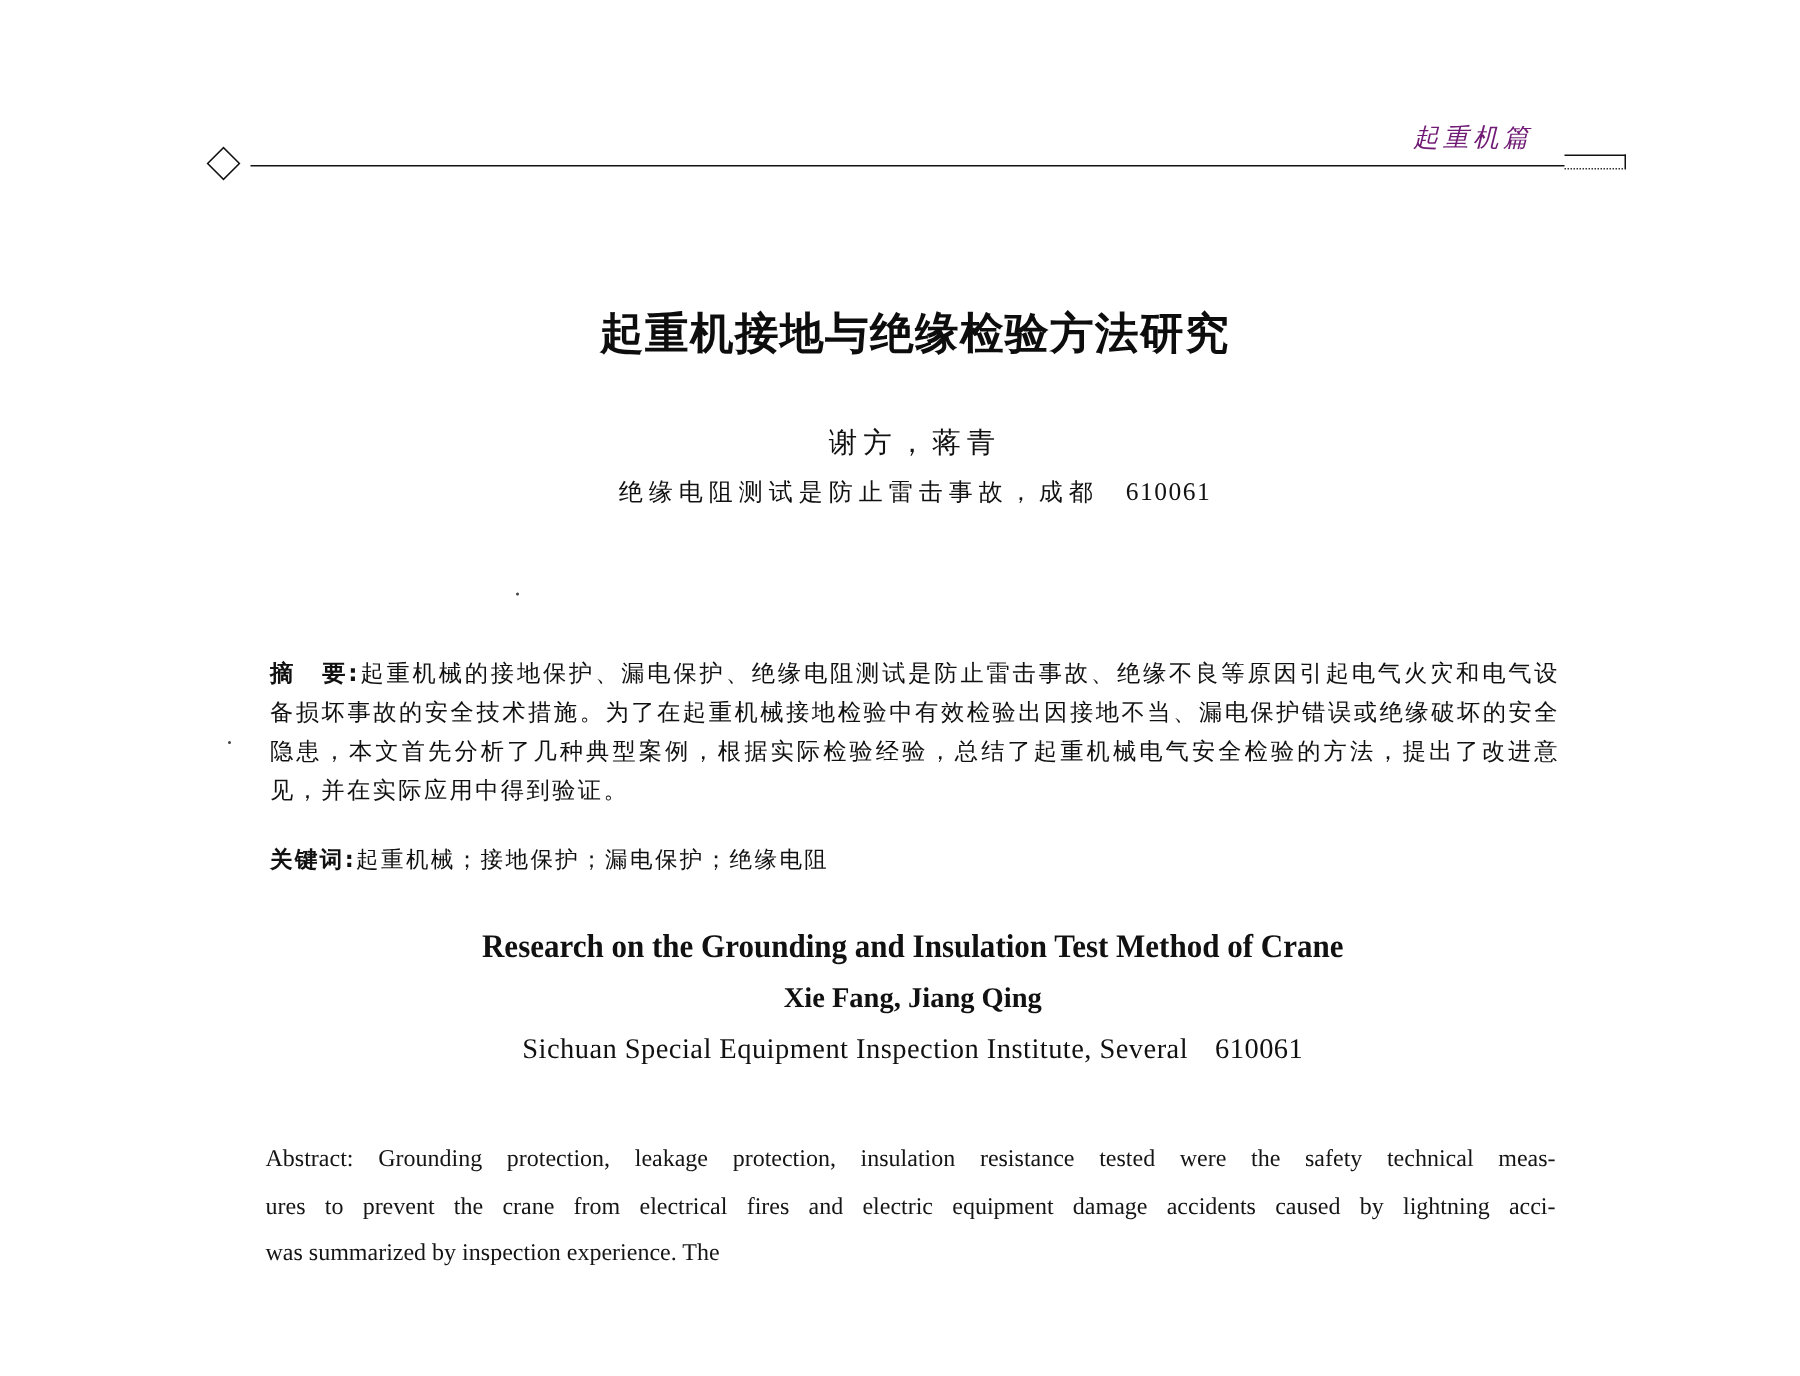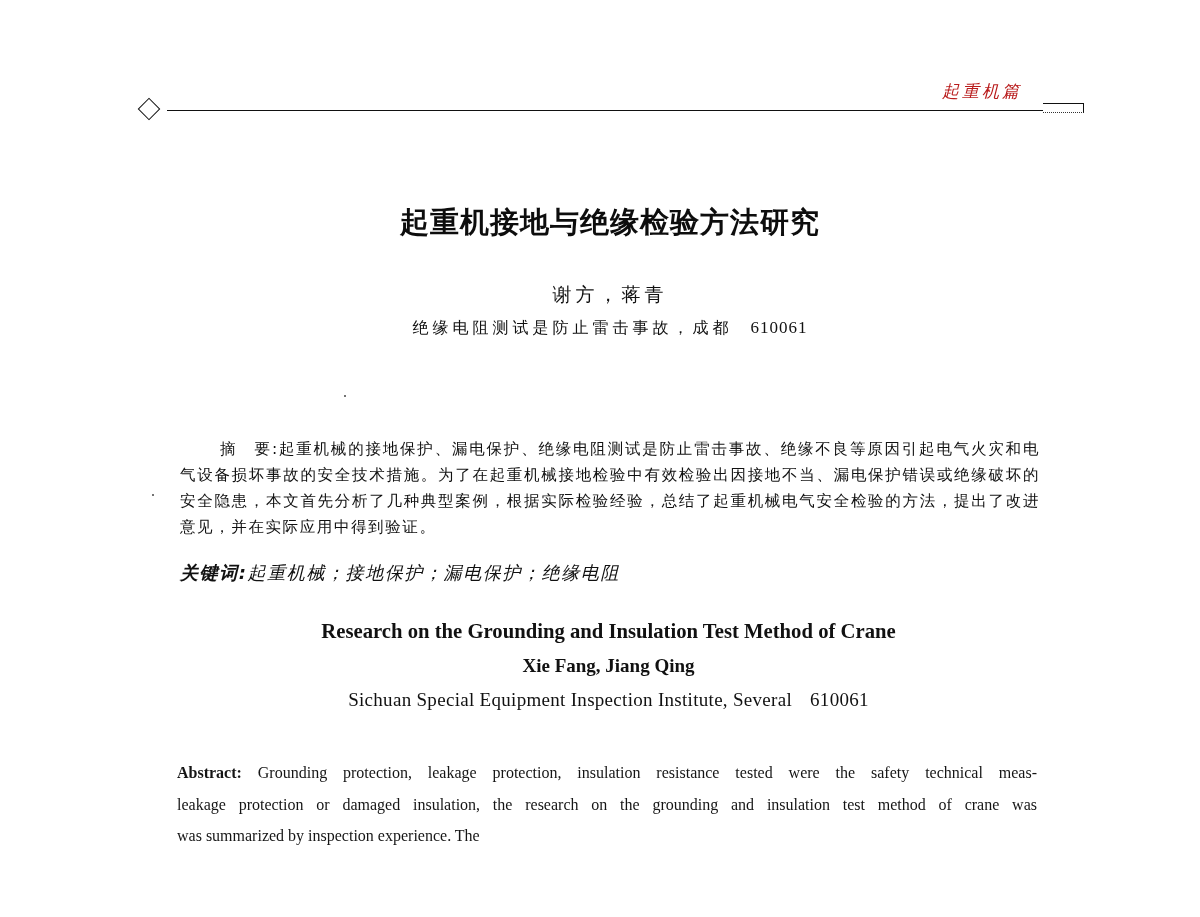--- a/index.html
+++ b/index.html
@@ -52,21 +52,21 @@
       border-bottom: 1px dotted #333;
     }
     .section-label {
       position: absolute;
       left: 942px;
       top: 80px;
       font-family: "DejaVu Serif", serif;
       font-size: 17px;
       font-style: italic;
       letter-spacing: 3px;
-      color: #b91c1c;
+      color: #701a75;
     }
 
     
     .cn-title {
       position: absolute;
       left: 0;
       top: 203px;
       width: 1220px;
       text-align: center;
       font-family: "DejaVu Sans", sans-serif;
@@ -109,33 +109,31 @@
       top: 436px;
       width: 860px;
       font-family: "DejaVu Sans", sans-serif;
       font-size: 15.5px;
       line-height: 26px;
       letter-spacing: 1.6px;
       text-align: justify;
       color: #111;
     }
     .cn-abstract .label {
-      font-weight: normal;
-      margin-left: 40px;
+      font-weight: bold;
     }
     .cn-keywords {
       position: absolute;
       left: 180px;
       top: 560px;
       width: 860px;
       font-family: "DejaVu Sans", sans-serif;
-      font-size: 18px;
+      font-size: 15px;
       line-height: 26px;
       letter-spacing: 1.6px;
-      font-style: italic;
     }
     .cn-keywords .label {
       font-weight: bold;
     }
 
     
     .en-title {
       position: absolute;
       left: 0;
       top: 618px;
@@ -185,21 +183,21 @@
       color: #151515;
     }
     .en-abstract .line {
       display: block;
       height: 31.5px;
       white-space: nowrap;
       text-align: justify;
       text-align-last: justify;
     }
     .en-abstract .label {
-      font-weight: bold;
+      font-weight: normal;
     }
     .speck {
       position: absolute;
       width: 2px;
       height: 2px;
       background: #444;
       border-radius: 1px;
     }
   </style>
 </head>
@@ -230,15 +228,15 @@
 </div>
 
 <div class="en-title">Research on the Grounding and Insulation Test Method of Crane</div>
 <div class="en-authors">Xie Fang, Jiang Qing</div>
 <div class="en-affil">
   <span>Sichuan Special Equipment Inspection Institute, Several</span><span class="zip">610061</span>
 </div>
 
 <div class="en-abstract">
   <span class="line"><span class="label">Abstract:</span> <span>Grounding protection, leakage protection, insulation resistance tested were the safety technical meas-</span></span>
-  <span class="line">leakage protection or damaged insulation, the research on the grounding and insulation test method of crane was</span>
+  <span class="line">ures to prevent the crane from electrical fires and electric equipment damage accidents caused by lightning acci-</span>
   <span class="line" style="text-align-last:left;">was summarized by inspection experience. The</span>
 </div>
 
 </body></html>

